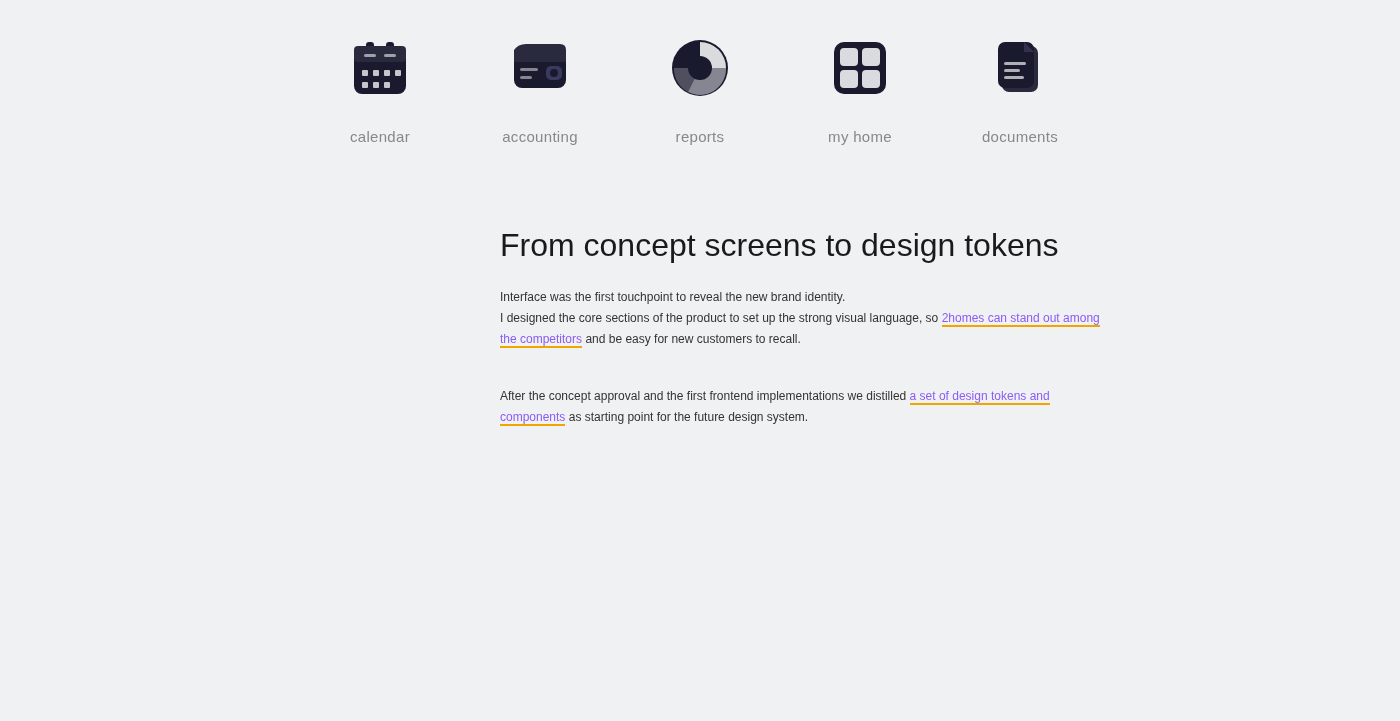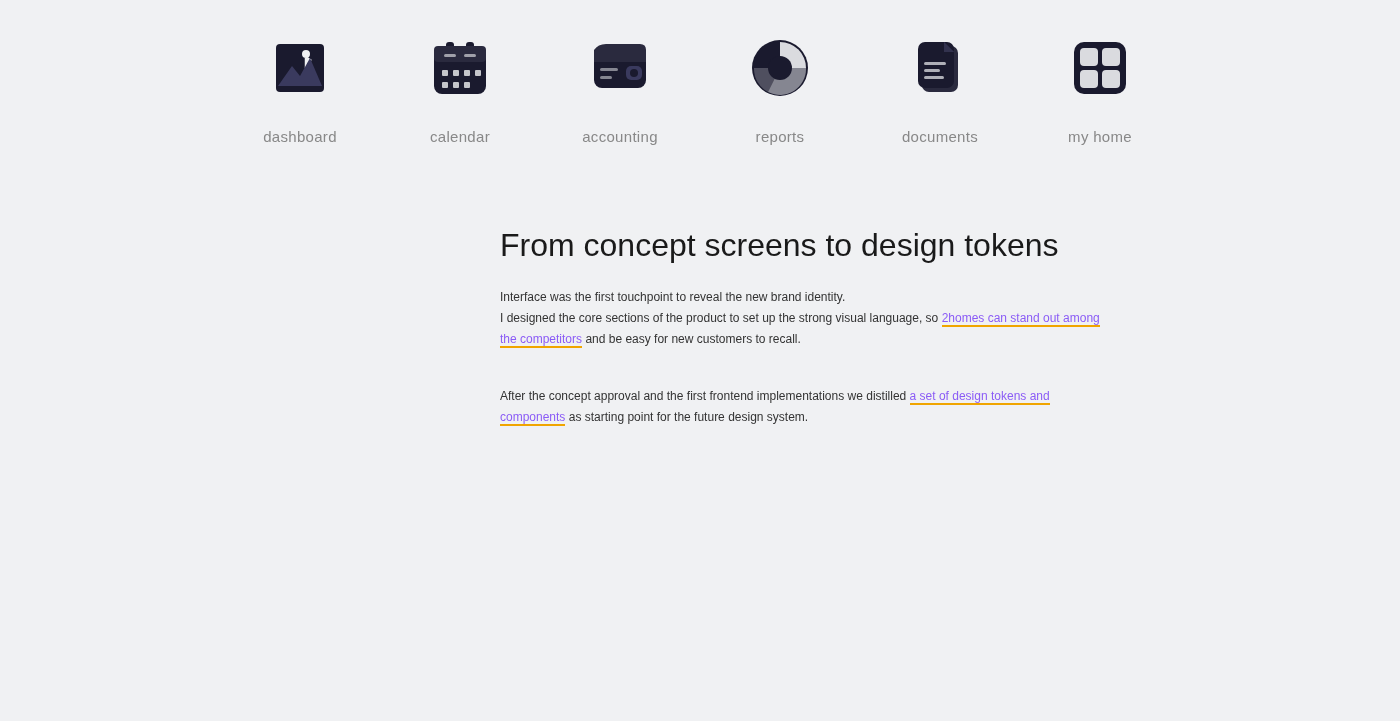--- a/index.html
+++ b/index.html
@@ -98,42 +98,20 @@
       border-bottom: 2px solid #f0a500;
       text-decoration: none;
       color: #8b5cf6;
     }
   </style>
 </head>
 <body>
 
 <nav class="nav-section">
 
-  <div class="nav-item">
-    <div class="nav-icon">
-      <svg viewBox="0 0 64 64" fill="none" xmlns="http://www.w3.org/2000/svg">
-
-        <rect x="4" y="4" width="56" height="56" rx="8" fill="#1a1a2e" opacity="0"></rect>
-
-        <g>
-
-          <rect x="6" y="10" width="52" height="44" rx="7" fill="none"></rect>
-
-          <path d="M8 12 Q8 8 12 8 L52 8 Q56 8 56 12 L56 52 Q56 56 52 56 L12 56 Q8 56 8 52 Z" fill="#1a1a2e"></path>
-
-          <circle cx="38" cy="18" r="4" fill="#f0f1f3"></circle>
-          <line x1="38" y1="22" x2="38" y2="32" stroke="#f0f1f3" stroke-width="2.5"></line>
-          <path d="M38 28 L44 24 L38 20 Z" fill="#f0f1f3"></path>
-
-          <path d="M10 50 L24 30 L32 40 L42 22 L54 50 Z" fill="#3a3a5e"></path>
-        </g>
-      </svg>
-    </div>
-    <span class="nav-label">dashboard</span>
-  </div>
 
   <div class="nav-item">
     <div class="nav-icon">
       <svg viewBox="0 0 64 64" fill="none" xmlns="http://www.w3.org/2000/svg">
         <rect x="6" y="10" width="52" height="48" rx="8" fill="#1a1a2e"></rect>
 
         <rect x="18" y="6" width="8" height="12" rx="3" fill="#1a1a2e"></rect>
         <rect x="38" y="6" width="8" height="12" rx="3" fill="#1a1a2e"></rect>
 
         <rect x="6" y="10" width="52" height="16" rx="4" fill="#2a2a3e"></rect>
@@ -187,49 +165,49 @@
         <circle cx="32" cy="32" r="12" fill="#1a1a2e"></circle>
       </svg>
     </div>
     <span class="nav-label">reports</span>
   </div>
 
   <div class="nav-item">
     <div class="nav-icon">
       <svg viewBox="0 0 64 64" fill="none" xmlns="http://www.w3.org/2000/svg">
 
-        <rect x="14" y="10" width="36" height="46" rx="7" fill="#2a2a3e"></rect>
-        <rect x="10" y="6" width="36" height="46" rx="7" fill="#1a1a2e"></rect>
-
-        <path d="M36 6 L46 16 L36 16 Z" fill="#3a3a5e"></path>
-        <path d="M36 6 L46 16 L36 16 Z" fill="#2a2a3e" opacity="0.5"></path>
-
-        <rect x="16" y="26" width="22" height="3" rx="1.5" fill="#f0f1f3" opacity="0.7"></rect>
-        <rect x="16" y="33" width="16" height="3" rx="1.5" fill="#f0f1f3" opacity="0.7"></rect>
-        <rect x="16" y="40" width="20" height="3" rx="1.5" fill="#f0f1f3" opacity="0.7"></rect>
-      </svg>
-    </div>
-    <span class="nav-label">documents</span>
-  </div>
-
-  <div class="nav-item">
-    <div class="nav-icon">
-      <svg viewBox="0 0 64 64" fill="none" xmlns="http://www.w3.org/2000/svg">
-
         <rect x="6" y="6" width="52" height="52" rx="10" fill="#1a1a2e"></rect>
 
         <rect x="12" y="12" width="18" height="18" rx="4" fill="#f0f1f3" opacity="0.9"></rect>
         <rect x="34" y="12" width="18" height="18" rx="4" fill="#f0f1f3" opacity="0.9"></rect>
         <rect x="12" y="34" width="18" height="18" rx="4" fill="#f0f1f3" opacity="0.9"></rect>
         <rect x="34" y="34" width="18" height="18" rx="4" fill="#f0f1f3" opacity="0.9"></rect>
       </svg>
     </div>
     <span class="nav-label">my home</span>
   </div>
 
+  <div class="nav-item">
+    <div class="nav-icon">
+      <svg viewBox="0 0 64 64" fill="none" xmlns="http://www.w3.org/2000/svg">
+
+        <rect x="14" y="10" width="36" height="46" rx="7" fill="#2a2a3e"></rect>
+        <rect x="10" y="6" width="36" height="46" rx="7" fill="#1a1a2e"></rect>
+
+        <path d="M36 6 L46 16 L36 16 Z" fill="#3a3a5e"></path>
+        <path d="M36 6 L46 16 L36 16 Z" fill="#2a2a3e" opacity="0.5"></path>
+
+        <rect x="16" y="26" width="22" height="3" rx="1.5" fill="#f0f1f3" opacity="0.7"></rect>
+        <rect x="16" y="33" width="16" height="3" rx="1.5" fill="#f0f1f3" opacity="0.7"></rect>
+        <rect x="16" y="40" width="20" height="3" rx="1.5" fill="#f0f1f3" opacity="0.7"></rect>
+      </svg>
+    </div>
+    <span class="nav-label">documents</span>
+  </div>
+
 </nav>
 
 <main class="content-section">
 
 
   <h1 class="section-title">From concept screens to design tokens</h1>
 
   <div class="body-text">
     <span>Interface was the first touchpoint to reveal the new brand identity.</span><br>
     <span>I designed the core sections of the product to set up the strong visual language, so </span><a class="highlight-link" href="#">2homes can stand out among the competitors</a><span> and be easy for new customers to recall.</span>

